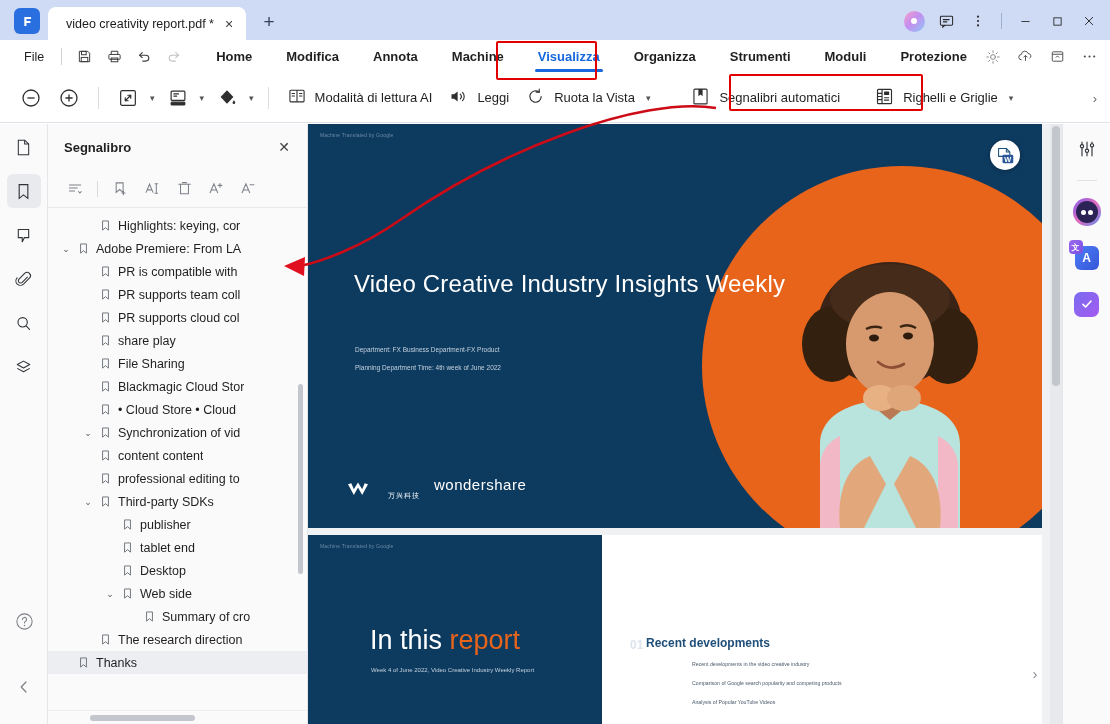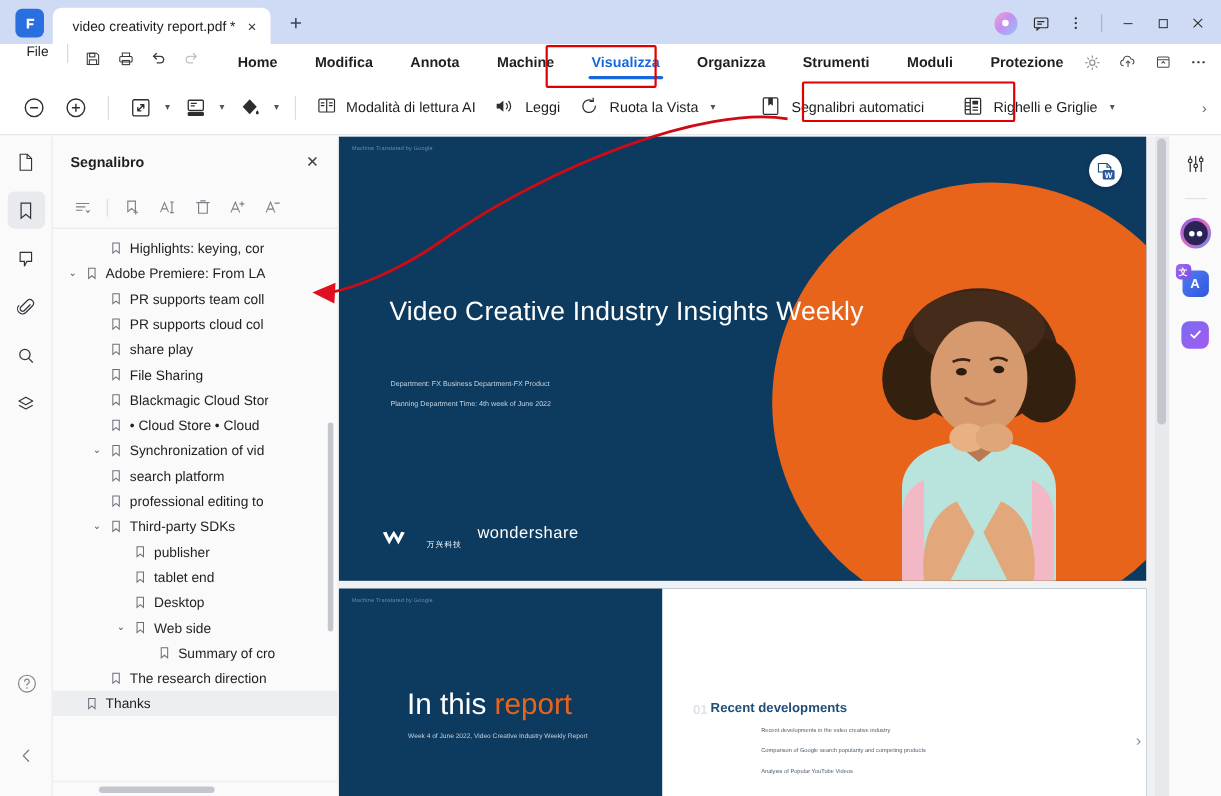--- a/index.html
+++ b/index.html
@@ -50,21 +50,21 @@
   .tb-sep { width:1px; height:16px; background:#9fb0cf; margin: 0 6px; }
   .avatar-ring {
     width: 21px; height: 21px; border-radius: 50%;
     background: linear-gradient(135deg,#f5a0c8 0%, #c58ef0 45%, #8fc6f5 100%);
     display:flex; align-items:center; justify-content:center;
   }
   .avatar-ring .head { width:6px;height:6px;border-radius:50%;background:#fff; margin-bottom:1px;}
 
   
   .menurow {
-    height: 33px; background: #fff; display: flex; align-items: flex-start;
+    height: 33px; background: #fff; display: flex; align-items: center;
     padding-left: 14px; position: relative; border-bottom: none;
   }
   .menu-file { font-size: 12.5px; color:#1f1f1f; padding: 0 10px; cursor:pointer; }
   .mr-sep { width:1px; height:17px; background:#d4d4d4; margin: 0 7px; }
   .qa-btn { width: 30px; height:26px; display:flex;align-items:center;justify-content:center;
             color:#3b3b3b; cursor:pointer;}
   .qa-btn.disabled { color:#c2c2c2; cursor:default; }
   .menu-tabs { display: flex; align-items: center; margin-left: 10px; height: 33px; }
   .mtab {
     font-size: 13px; font-weight: bold; color: #1f1f1f; padding: 0 17px;
@@ -612,20 +612,30 @@
             <span class="bm-label">Adobe Premiere: From LA</span>
           </div>
           <div class="bm-row">
             <span style="width:32px;flex:none;"></span>
             <span class="bm-caret"></span>
             <span class="bm-ico">
               <svg width="13" height="13" viewBox="0 0 16 16" fill="none" stroke="#6b7078" stroke-width="1.15">
                 <path d="M4.4 2.4h7.2v11.3L8 10.7l-3.6 3z"></path>
               </svg>
             </span>
+            <span class="bm-label">PR is compatible with</span>
+          </div>
+          <div class="bm-row">
+            <span style="width:32px;flex:none;"></span>
+            <span class="bm-caret"></span>
+            <span class="bm-ico">
+              <svg width="13" height="13" viewBox="0 0 16 16" fill="none" stroke="#6b7078" stroke-width="1.15">
+                <path d="M4.4 2.4h7.2v11.3L8 10.7l-3.6 3z"></path>
+              </svg>
+            </span>
             <span class="bm-label">PR supports team coll</span>
           </div>
           <div class="bm-row">
             <span style="width:32px;flex:none;"></span>
             <span class="bm-caret"></span>
             <span class="bm-ico">
               <svg width="13" height="13" viewBox="0 0 16 16" fill="none" stroke="#6b7078" stroke-width="1.15">
                 <path d="M4.4 2.4h7.2v11.3L8 10.7l-3.6 3z"></path>
               </svg>
             </span>
@@ -682,21 +692,21 @@
             <span class="bm-label">Synchronization of vid</span>
           </div>
           <div class="bm-row">
             <span style="width:32px;flex:none;"></span>
             <span class="bm-caret"></span>
             <span class="bm-ico">
               <svg width="13" height="13" viewBox="0 0 16 16" fill="none" stroke="#6b7078" stroke-width="1.15">
                 <path d="M4.4 2.4h7.2v11.3L8 10.7l-3.6 3z"></path>
               </svg>
             </span>
-            <span class="bm-label">search platform</span>
+            <span class="bm-label">content content</span>
           </div>
           <div class="bm-row">
             <span style="width:32px;flex:none;"></span>
             <span class="bm-caret"></span>
             <span class="bm-ico">
               <svg width="13" height="13" viewBox="0 0 16 16" fill="none" stroke="#6b7078" stroke-width="1.15">
                 <path d="M4.4 2.4h7.2v11.3L8 10.7l-3.6 3z"></path>
               </svg>
             </span>
             <span class="bm-label">professional editing to</span>

